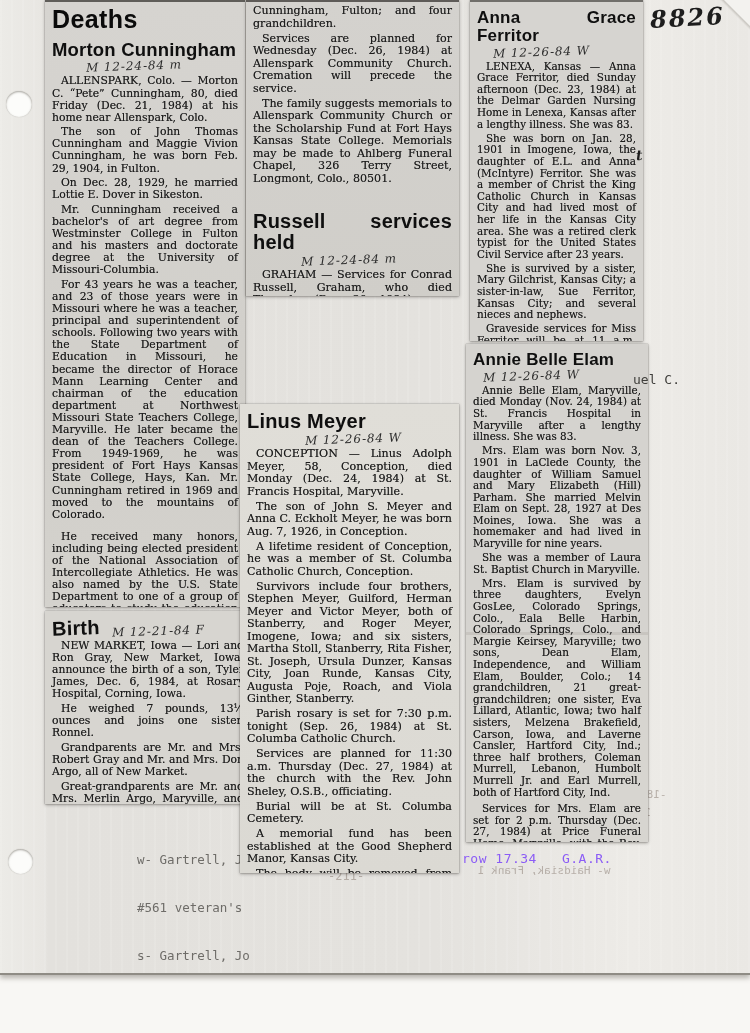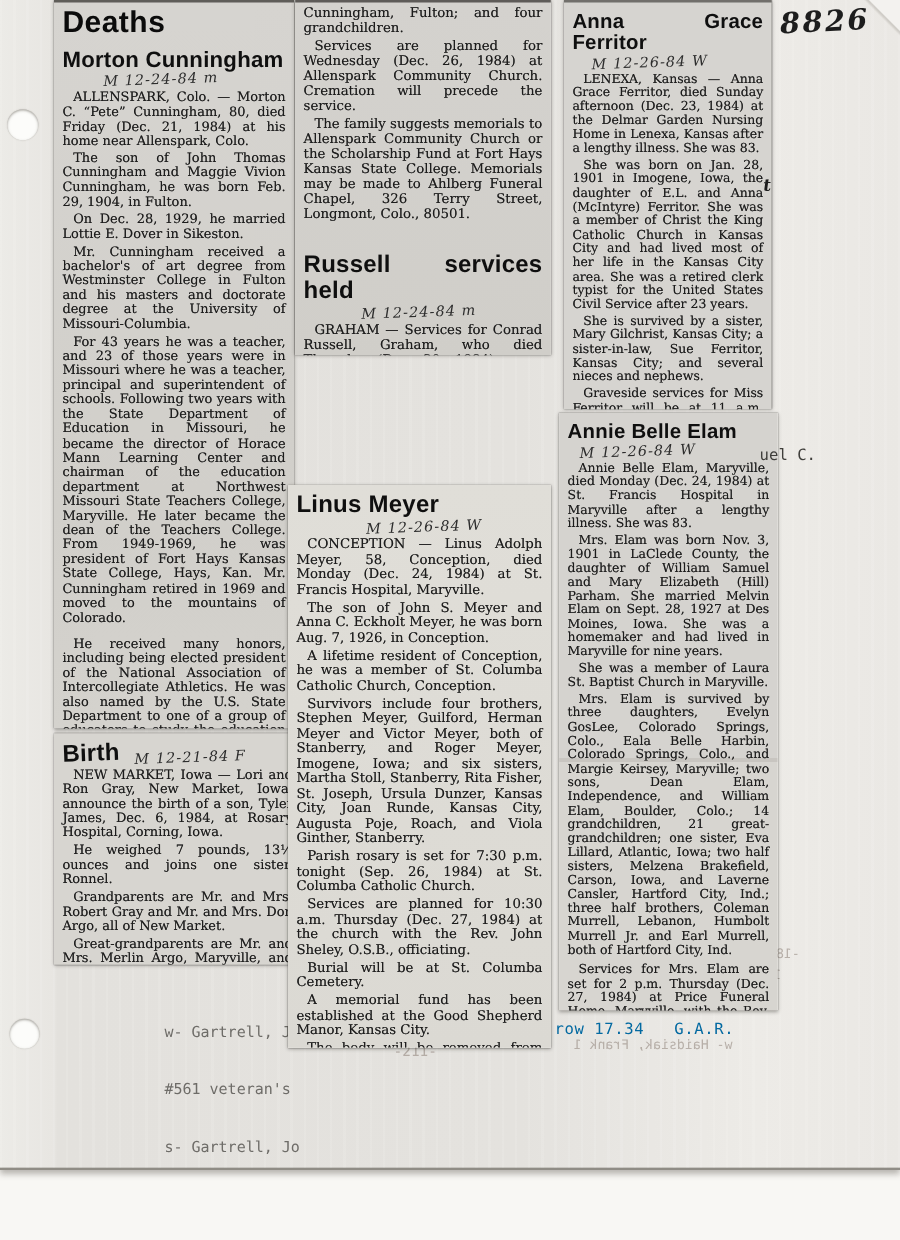--- a/index.html
+++ b/index.html
@@ -118,49 +118,49 @@
   </div>
 
   <div class="clip np c2" id="clip-meyer">
     <div class="h-obit md">Linus Meyer</div>
     <span class="annot" style="margin-left:58px;">M 12-26-84 W</span>
     <p>CONCEPTION — Linus Adolph Meyer, 58, Conception, died Monday (Dec. 24, 1984) at St. Francis Hospital, Maryville.</p>
     <p>The son of John S. Meyer and Anna C. Eckholt Meyer, he was born Aug. 7, 1926, in Conception.</p>
     <p>A lifetime resident of Conception, he was a member of St. Columba Catholic Church, Conception.</p>
     <p>Survivors include four brothers, Stephen Meyer, Guilford, Herman Meyer and Victor Meyer, both of Stanberry, and Roger Meyer, Imogene, Iowa; and six sisters, Martha Stoll, Stanberry, Rita Fisher, St. Joseph, Ursula Dunzer, Kansas City, Joan Runde, Kansas City, Augusta Poje, Roach, and Viola Ginther, Stanberry.</p>
     <p>Parish rosary is set for 7:30 p.m. tonight (Sep. 26, 1984) at St. Columba Catholic Church.</p>
-    <p>Services are planned for 10:30 a.m. Thursday (Dec. 27, 1984) at the church with the Rev. John Sheley, O.S.B., officiating.</p>
+    <p>Services are planned for 11:30 a.m. Thursday (Dec. 27, 1984) at the church with the Rev. John Sheley, O.S.B., officiating.</p>
     <p>Burial will be at St. Columba Cemetery.</p>
     <p>A memorial fund has been established at the Good Shepherd Manor, Kansas City.</p>
     <p>The body will be removed from Johnson Funeral Home, Stanberry, to the church 5:30 p.m. tonight (Dec. 26, 1984).</p>
   </div>
 
   <div class="clip np c3" id="clip-ferritor">
     <div class="h-obit sm">Anna Grace Ferritor</div>
     <span class="annot" style="margin-left:16px;">M 12-26-84 W</span>
     <p>LENEXA, Kansas — Anna Grace Ferritor, died Sunday afternoon (Dec. 23, 1984) at the Delmar Garden Nursing Home in Lenexa, Kansas after a lengthy illness. She was 83.</p>
     <p>She was born on Jan. 28, 1901 in Imogene, Iowa, the daughter of E.L. and Anna (McIntyre) Ferritor. She was a member of Christ the King Catholic Church in Kansas City and had lived most of her life in the Kansas City area. She was a retired clerk typist for the United States Civil Service after 23 years.</p>
     <p>She is survived by a sister, Mary Gilchrist, Kansas City; a sister-in-law, Sue Ferritor, Kansas City; and several nieces and nephews.</p>
     <p>Graveside services for Miss Ferritor will be at 11 a.m. Friday (Dec. 28, 1984) at St. Patrick's Cemetery, Maryville, with the Father Terry Bruce officiating. Burial will also be at St. Patrick's Cemetery.</p>
   </div>
 
   <div class="clip np c3" id="clip-elam">
     <div class="h-obit sm">Annie Belle Elam</div>
     <span class="annot" style="margin-left:10px;">M 12-26-84 W</span>
-    <p>Annie Belle Elam, Maryville, died Monday (Dec. 24, 1984) at St. Francis Hospital in Maryville after a lengthy illness. She was 83.</p>
+    <p>Annie Belle Elam, Maryville, died Monday (Nov. 24, 1984) at St. Francis Hospital in Maryville after a lengthy illness. She was 83.</p>
     <p>Mrs. Elam was born Nov. 3, 1901 in LaClede County, the daughter of William Samuel and Mary Elizabeth (Hill) Parham. She married Melvin Elam on Sept. 28, 1927 at Des Moines, Iowa. She was a homemaker and had lived in Maryville for nine years.</p>
     <p>She was a member of Laura St. Baptist Church in Maryville.</p>
     <p>Mrs. Elam is survived by three daughters, Evelyn GosLee, Colorado Springs, Colo., Eala Belle Harbin, Colorado Springs, Colo., and Margie Keirsey, Maryville; two sons, Dean Elam, Independence, and William Elam, Boulder, Colo.; 14 grandchildren, 21 great-grandchildren; one sister, Eva Lillard, Atlantic, Iowa; two half sisters, Melzena Brakefield, Carson, Iowa, and Laverne Cansler, Hartford City, Ind.; three half brothers, Coleman Murrell, Lebanon, Humbolt Murrell Jr. and Earl Murrell, both of Hartford City, Ind.</p>
     <p class="gap-sm">Services for Mrs. Elam are set for 2 p.m. Thursday (Dec. 27, 1984) at Price Funeral Home, Maryville, with the Rev. Paul McKim, officiating. Burial will be held at Nodaway Memorial Gardens, Maryville.</p>
     
   </div>
 
   <div class="mark hw" style="left:650px; top:6px; z-index:3;">8826</div>
 
-  <div class="mark typed" style="left:462px; top:851px; font-size:13px; color:#0369a1; z-index:3; letter-spacing:.5px;">row 17.34   G.A.R.</div>
+  <div class="mark typed" style="left:462px; top:851px; font-size:13px; color:#8b5cf6; z-index:3; letter-spacing:.5px;">row 17.34   G.A.R.</div>
 
   <div class="mark typed" style="left:633px; top:372px; font-size:13px; color:#3f3e3b; z-index:3;text-align:center;">uel C.</div>
   <div class="mark hw" style="left:636px; top:148px; font-size:14px; letter-spacing:0; z-index:3;">t</div>
 
   <div class="mark typed faint" style="left:328px; top:869px; font-size:12px; z-index:1;">-211-</div>
 
   <div class="mark typed faint" style="left:441px; top:646px; font-size:12px; z-index:1;">31</div>
   <div class="mark typed faint" style="left:442px; top:702px; font-size:12px; z-index:1;">22</div>
   <div class="mark typed faint" style="left:441px; top:734px; font-size:12px; z-index:1;">23</div>
   <div class="mark typed faint" style="left:440px; top:766px; font-size:12px; z-index:1;">5</div>

